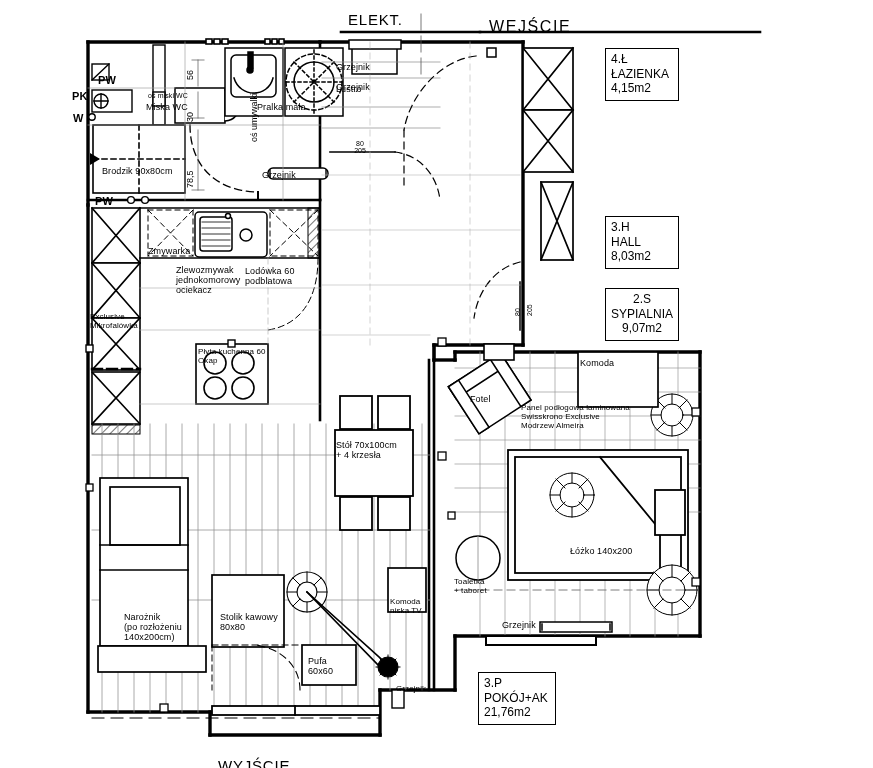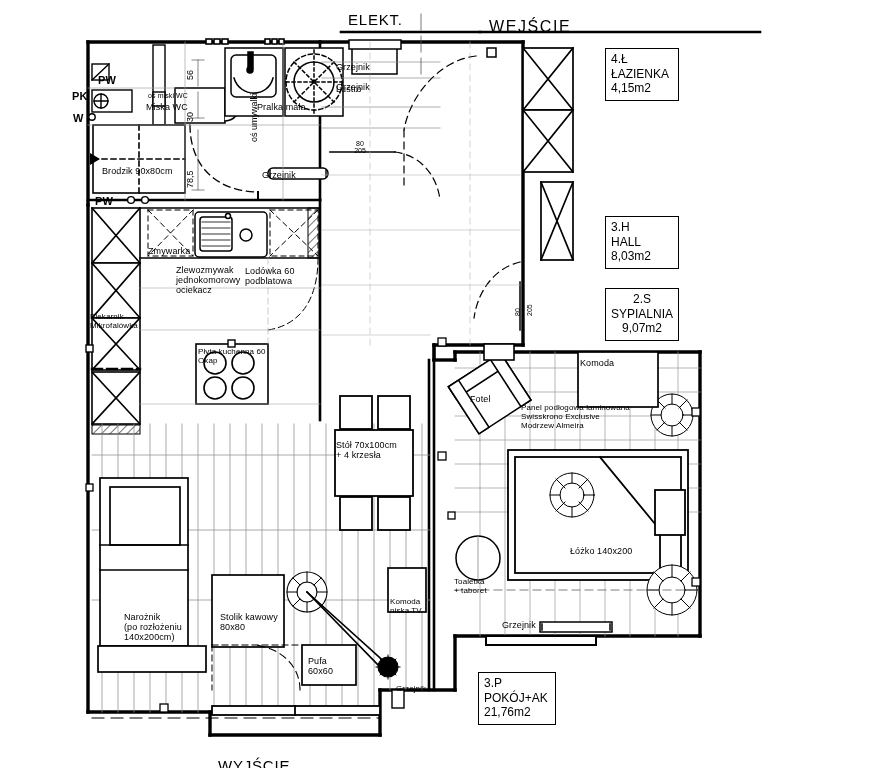--- a/index.html
+++ b/index.html
@@ -493,21 +493,21 @@
 <div class="dimv f9" style="left:185px;top:122px;">30</div>
 <div class="dimv f9" style="left:185px;top:188px;">78,5</div>
 <div class="dimv f7" style="left:249px;top:142px;">oś umywalki</div>
 
 <div class="lbl f9" style="left:148px;top:246px;">Zmywarka</div>
 <div class="lbl f9" style="left:245px;top:238px;margin-top:28px;">Lodówka 60
 podblatowa</div>
 <div class="lbl f9" style="left:176px;top:265px;">Zlewozmywak
 jednokomorowy
 ociekacz</div>
-<div class="lbl f8" style="left:90px;top:313px;">Piekarnik
+<div class="lbl f8" style="left:90px;top:313px;">Exclusive
 Mikrofalówka</div>
 <div class="lbl f8" style="left:198px;top:348px;">Płyta kuchenna 60
 Okap</div>
 
 <div class="lbl f9" style="left:124px;top:612px;">Narożnik
 (po rozłożeniu
 140x200cm)</div>
 <div class="lbl f9" style="left:220px;top:612px;">Stolik kawowy
 80x80</div>
 <div class="lbl f9" style="left:308px;top:656px;">Pufa

